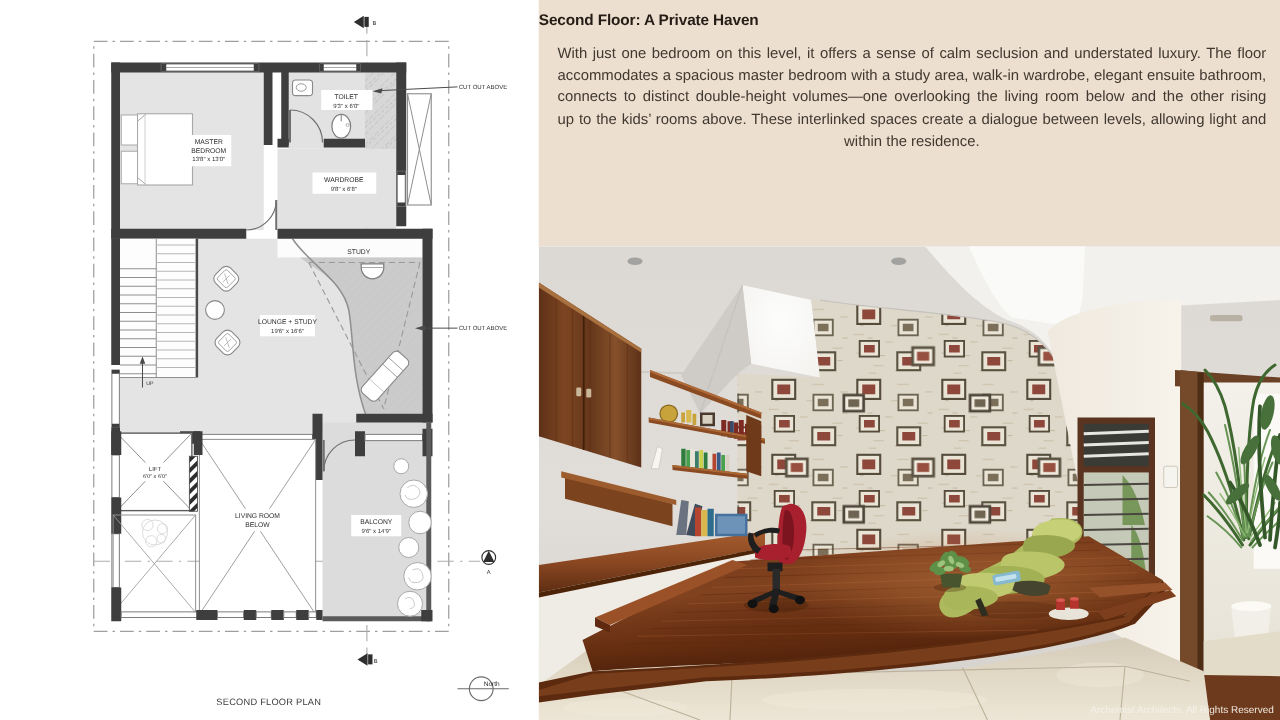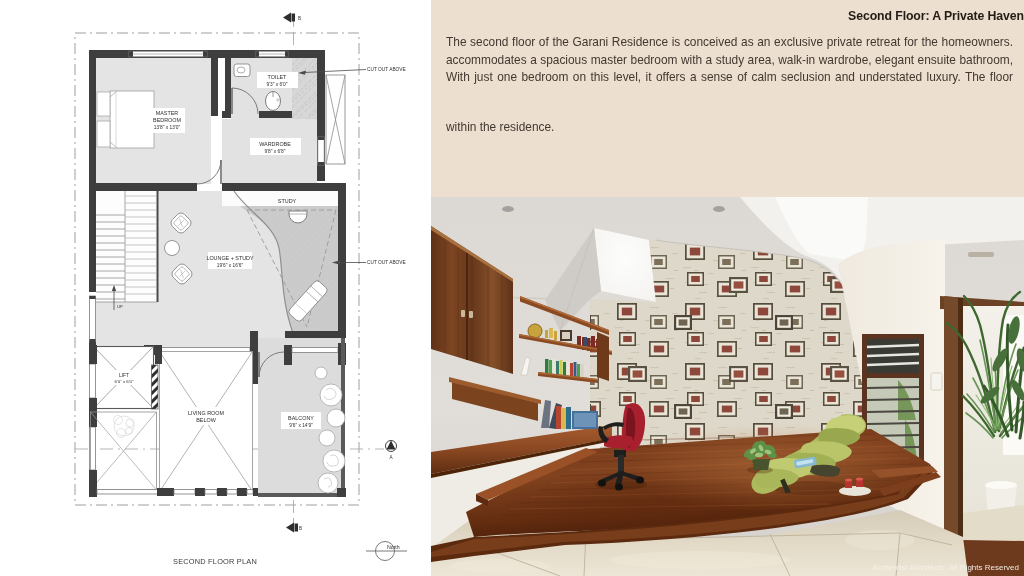--- a/index.html
+++ b/index.html
@@ -1,24 +1,24 @@
 <!DOCTYPE html>
 <html><head>
 <meta charset="utf-8">
 <style>
   html,body{margin:0;padding:0;}
   body{width:1024px;height:576px;overflow:hidden;position:relative;background:#fff;
        font-family:"Liberation Sans", sans-serif;}
   #plan{position:absolute;left:0;top:0;width:435px;height:576px;background:#fff;}
   #textpanel{position:absolute;left:431px;top:0;width:593px;height:197px;background:#ecdfd0;}
-  #textpanel h1{margin:0;padding:8.5px 0 0 0;text-align:right;font-size:12.3px;color:#241c15;
+  #textpanel h1{margin:0;padding:8.5px 0 0 0;text-align:left;font-size:12.3px;color:#241c15;
       letter-spacing:-.1px;}
   #bodytext{margin:0;padding:11.5px 11px 0 15px;font-size:11.9px;line-height:17.65px;color:#41382f;}
   #bodytext .j{text-align:justify;text-align-last:justify;}
-  #bodytext .last{text-align:left;margin-top:32px;}
+  #bodytext .last{text-align:center;}
   #photo{position:absolute;left:431px;top:197px;width:593px;height:379px;}
 </style>
 </head>
 <body>
 
 <div id="plan">
 <svg width="431" height="576" viewBox="0 0 431 576" xmlns="http://www.w3.org/2000/svg" font-family="Liberation Sans, sans-serif">
 <defs>
   <pattern id="hatchS" width="5" height="5" patternUnits="userSpaceOnUse" patternTransform="rotate(45)">
     <rect width="5" height="5" fill="#cbcbcb"></rect>
@@ -427,23 +427,24 @@
 
 <text x="215" y="564" font-size="7.4" letter-spacing="0.2" text-anchor="middle" fill="#3b3b3b">SECOND FLOOR PLAN</text>
 </svg>
 </div>
 
 <div id="textpanel">
 
   <h1>Second Floor: A Private Haven</h1>
 
   <div id="bodytext">
-    <div class="j">The second floor of the Garani Residence is conceived as an exclusive private retreat for the homeowners.</div>
+    <div class="j">With just one bedroom on this level, it offers a sense of calm seclusion and understated luxury. The floor</div>
     <div class="j">accommodates a spacious master bedroom with a study area, walk-in wardrobe, elegant ensuite bathroom,</div>
-    <div class="j">With just one bedroom on this level, it offers a sense of calm seclusion and understated luxury. The floor</div>
+    <div class="j">connects to distinct double-height volumes—one overlooking the living room below and the other rising</div>
+    <div class="j">up to the kids’ rooms above. These interlinked spaces create a dialogue between levels, allowing light and</div>
     <div class="last">within the residence.</div>
   </div>
 </div>
 
 <div id="photo">
 <svg width="593" height="379" viewBox="431 197 593 379" xmlns="http://www.w3.org/2000/svg" font-family="Liberation Sans, sans-serif">
 <defs>
   <linearGradient id="ceil" x1="0" y1="0" x2="0" y2="1">
     <stop offset="0" stop-color="#dcd8d4"></stop>
           <stop offset="0.55" stop-color="#e1deda"></stop>

